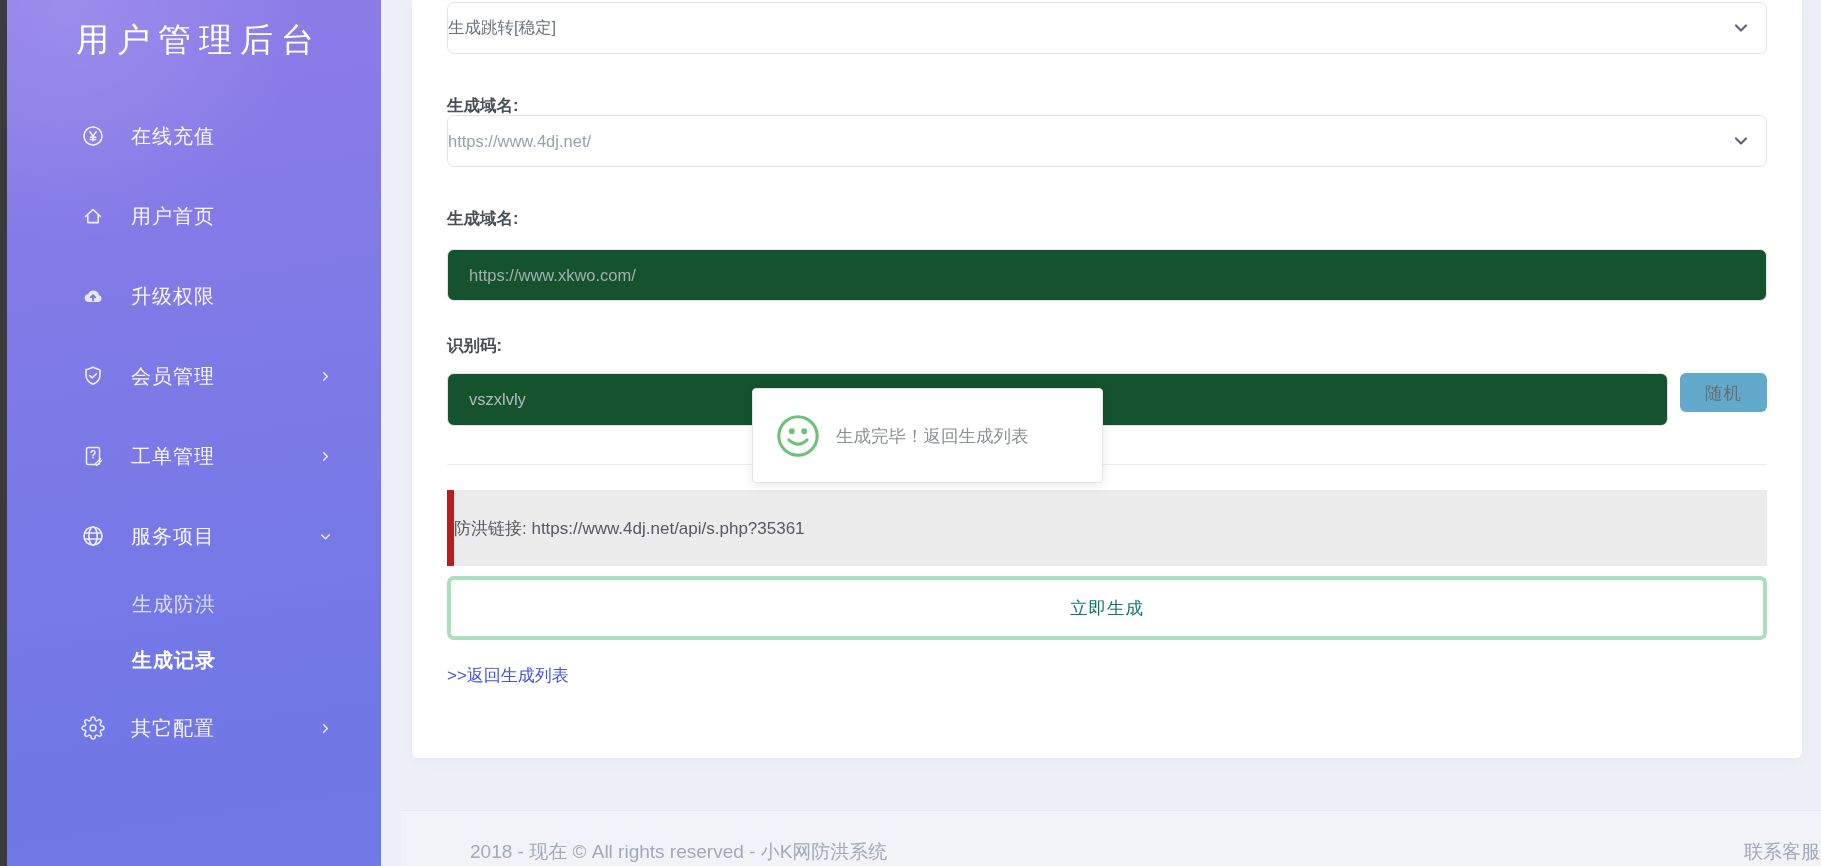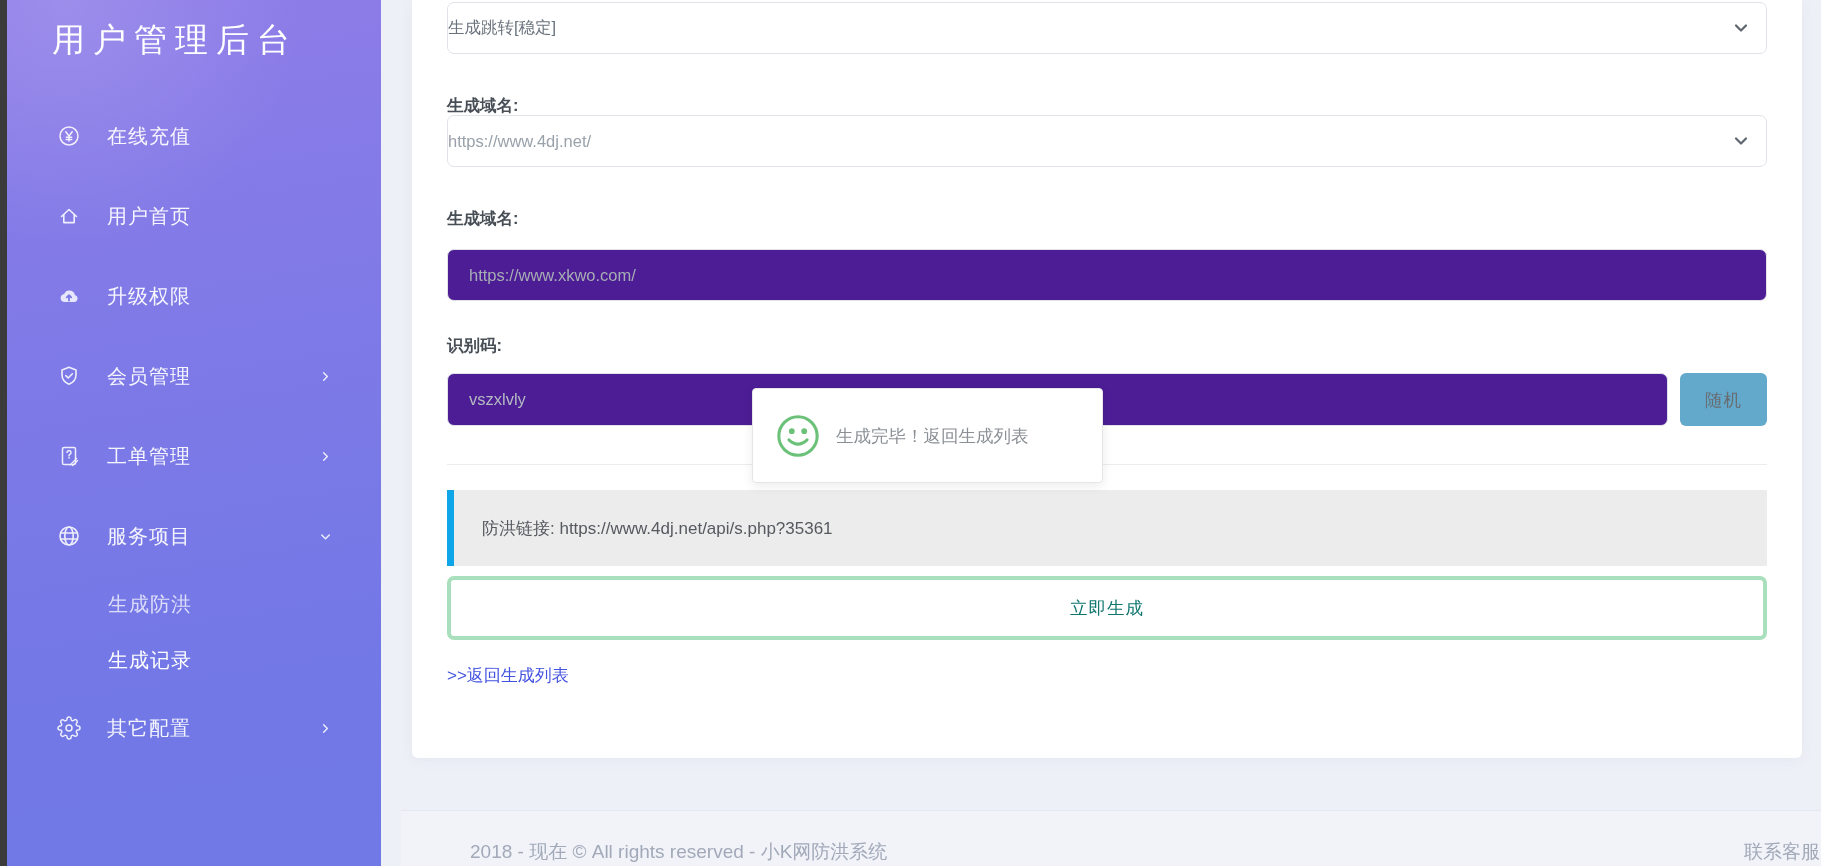--- a/index.html
+++ b/index.html
@@ -11,39 +11,39 @@
 
   
   .edge-strip{position:absolute;left:0;top:0;width:7px;height:866px;background:#3b3b3b;}
 
   
   .sidebar{
     position:absolute;left:7px;top:0;width:374px;height:866px;
     background:
       radial-gradient(circle at 16% 1%, rgba(255,255,255,.13), rgba(255,255,255,0) 26%),
       linear-gradient(171deg,#8e7ce8 0%,#7f7ae7 38%,#7278e6 78%,#7079e6 100%);
-    color:#fff;box-sizing:border-box;
+    color:#fff;box-sizing:border-box;padding-left:24px;
   }
   .sidebar-title{
     padding:18px 0 0 45px;font-size:33px;font-weight:400;letter-spacing:8px;
     color:#ffffff;white-space:nowrap;
   }
   .nav{padding-top:33px;}
   .nav-item{
     height:80px;display:flex;align-items:center;box-sizing:border-box;
     padding-left:50px;padding-right:48px;cursor:pointer;
   }
   .nav-item .ico{width:24px;height:24px;flex:0 0 24px;opacity:.88;}
   .nav-item .lbl{margin-left:26px;font-size:20px;color:rgba(255,255,255,.93);letter-spacing:1px;}
   .nav-item .chev{margin-left:auto;width:15px;height:15px;opacity:.85;}
   .subnav-item{
     height:56px;display:flex;align-items:center;box-sizing:border-box;
     padding-left:101px;font-size:20px;color:rgba(255,255,255,.75);letter-spacing:1px;cursor:pointer;
   }
-  .subnav-item.active{color:#ffffff;font-weight:400;}
+  .subnav-item.active{color:#ffffff;font-weight:700;}
 
   
   .main{position:absolute;left:381px;top:0;width:1440px;height:866px;}
   .card{
     position:absolute;left:31px;top:0;width:1390px;height:758px;
     background:#ffffff;border-radius:0 0 6px 6px;
     box-shadow:0 2px 14px rgba(70,80,140,.05);
     box-sizing:border-box;padding:0 35px;
   }
 
@@ -57,38 +57,38 @@
   .sel.mode .sel-text{color:#6a737d;}
   .sel.short{}
   .sel.short .sel-text{color:#99a1aa;}
   .sel .sel-chev{position:absolute;right:15px;top:50%;margin-top:-10px;width:20px;height:20px;}
 
   .form-label{margin-top:41px;font-size:16.5px;font-weight:700;color:#474e55;line-height:20px;}
   .form-label.code-l{margin-top:34px;}
 
   .txt-input{
     margin-top:21px;height:52px;width:100%;box-sizing:border-box;
-    border:1px solid #e0e4e9;border-radius:7px;background:#4c1d95;
+    border:1px solid #e0e4e9;border-radius:7px;background:#14532d;
     padding:0 0 0 21px;font-size:16.5px;color:#a7adb4;outline:none;
     font-family:"Liberation Sans","DejaVu Sans",sans-serif;
   }
 
   .code-row{margin-top:18px;display:flex;gap:12px;height:53px;}
   .code-row .txt-input{margin-top:0;flex:1;height:53px;color:#b4bac1;}
   .rand-btn{
-    width:87px;height:53px;border:none;border-radius:6px;background:#63a9cc;
+    width:87px;height:39px;border:none;border-radius:6px;background:#63a9cc;
     font-size:17.5px;color:#686d72;cursor:pointer;letter-spacing:1px;
     font-family:"Liberation Sans","DejaVu Sans",sans-serif;
   }
 
   .divider{margin-top:38px;border:none;border-top:1px solid #ececec;height:0;}
 
   .alert{
-    margin-top:25px;height:76px;background:#ececec;border-left:7px solid #0ea5e9;
-    display:flex;align-items:center;box-sizing:border-box;padding-left:28px;
+    margin-top:25px;height:76px;background:#ececec;border-left:7px solid #b91c1c;
+    display:flex;align-items:center;box-sizing:border-box;
   }
   .alert .alert-text{font-size:17px;color:#56595f;cursor:pointer;}
 
   .gen-btn{
     margin-top:10px;width:100%;height:64px;box-sizing:border-box;
     background:#fff;border:4px solid #a9dfbc;border-radius:7px;
     font-size:17.5px;color:#0f766e;cursor:pointer;letter-spacing:1px;
     font-family:"Liberation Sans","DejaVu Sans",sans-serif;
   }
 

